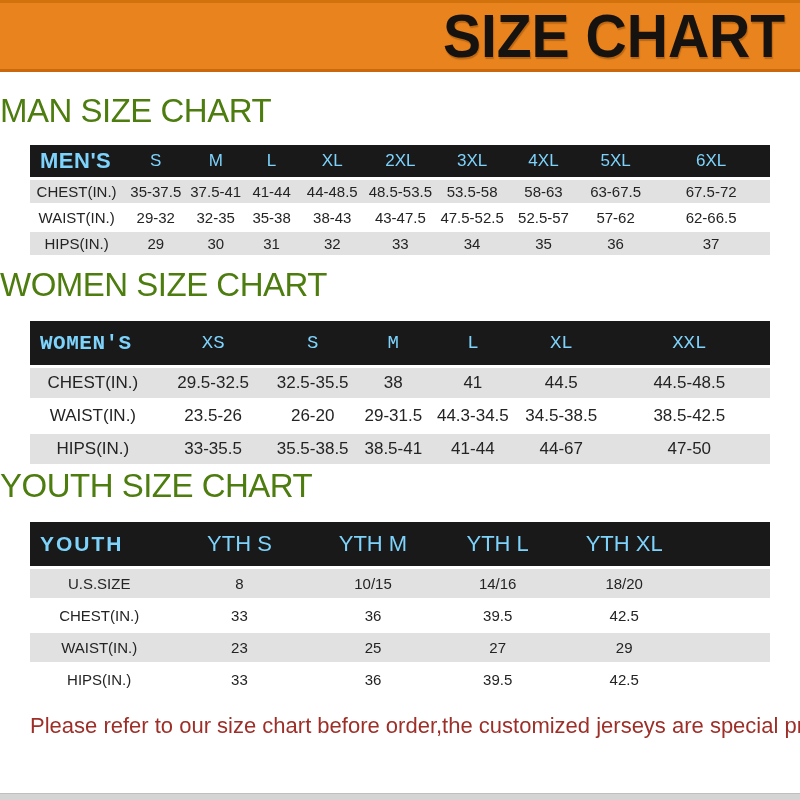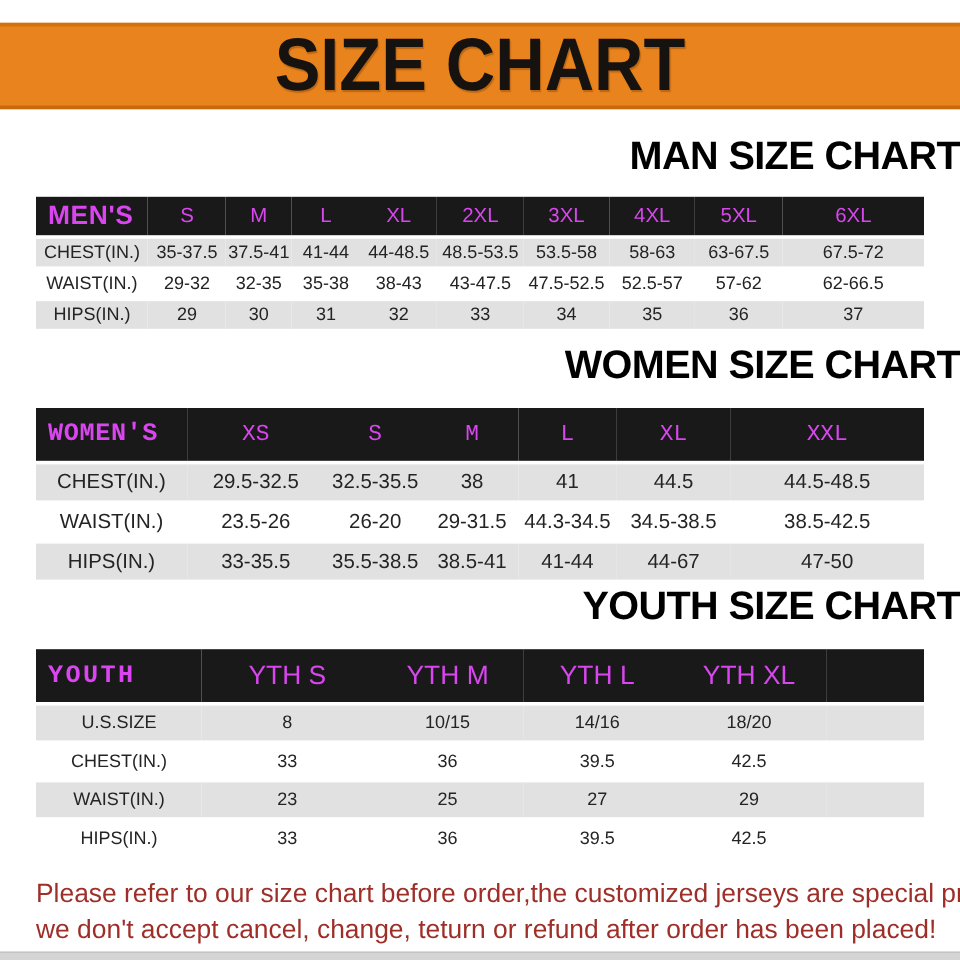--- a/index.html
+++ b/index.html
@@ -10,52 +10,52 @@
     position:relative;
     overflow:hidden;
   }
   
   .banner{
     height:72px;
     background:var(--banner-bg,#E8831D);
     border-top:3px solid #D2720D;
     border-bottom:3px solid #C9680C;
     box-sizing:border-box;
-    display:flex;align-items:center;justify-content:center;margin-top:19px;
+    display:flex;align-items:center;justify-content:flex-end;
   }
   .banner-title{
     font-size:62px;
     font-weight:800;
     color:#151210;
     letter-spacing:0px;
     display:inline-block;
     transform:scaleX(0.92);
     transform-origin:center;
     text-shadow:1px 2px 1px rgba(100,50,0,0.35);
     white-space:nowrap;
     line-height:1;
   }
   
   .section-title{
-    margin:0;text-align:right;
-    font-size:33px;font-weight:700;color:#000000;
+    margin:0;text-align:left;
+    font-size:33px;font-weight:400;color:#4d7c0f;
     letter-spacing:-0.5px;line-height:38px;
   }
   .section-men   .section-title{margin-top:20px;margin-bottom:12px;}
-  .section-women .section-title{margin-top:8px;margin-bottom:14px;padding-left:15px;}
+  .section-women .section-title{margin-top:8px;margin-bottom:14px;}
   .section-youth .section-title{margin-bottom:14px;}
   
   table.size-table{
     width:740px;margin:0 30px;
     border-collapse:separate;border-spacing:0 3px;
     table-layout:fixed;
   }
   table.size-table th{
     background:var(--bar-bg,#191919);
-    color:#d946ef;
+    color:#7dd3fc;
     font-weight:500;
     text-align:center;
     padding:0;
   }
   table.size-table th.corner{
     text-align:left;
     padding-left:10px;
     font-weight:800;
     white-space:nowrap;
   }
@@ -70,21 +70,21 @@
   
   .section-men th{height:32px;font-size:17px;}
   .section-men th.corner{font-size:22px;letter-spacing:0.5px;}
   .section-men td{height:23px;font-size:15px;}
   
   .section-women th{height:44px;font-size:19px;font-family:Liberation Mono, monospace;}
   .section-women th.corner{font-size:21px;letter-spacing:0.5px;}
   .section-women td{height:30px;font-size:17px;}
   
   .section-youth th{height:44px;font-size:22px;}
-  .section-youth th.corner{font-size:21px;letter-spacing:2px;font-family:Liberation Mono, monospace;}
+  .section-youth th.corner{font-size:21px;letter-spacing:2px;}
   .section-youth td{height:29px;font-size:15px;}
   
   .footer{
     margin:14px 0 0 30px;
     color:var(--footer-color,#9E2E28);
   }
   .footer p{
     margin:0;
     font-size:22px;
     line-height:30px;
@@ -283,16 +283,15 @@
           <td class="value">39.5</td>
           <td class="value">42.5</td>
           <td class="value"></td>
         </tr>
       </tbody>
     </table>
 </div>
 
 <div class="footer">
   <p>Please refer to our size chart before order,the customized jerseys are special products,</p>
-  <p>we don't accept cancel, change, teturn or refund after order has been placed!</p>
 </div>
 
 <div class="bottom-strip"></div>
 
 </body></html>

